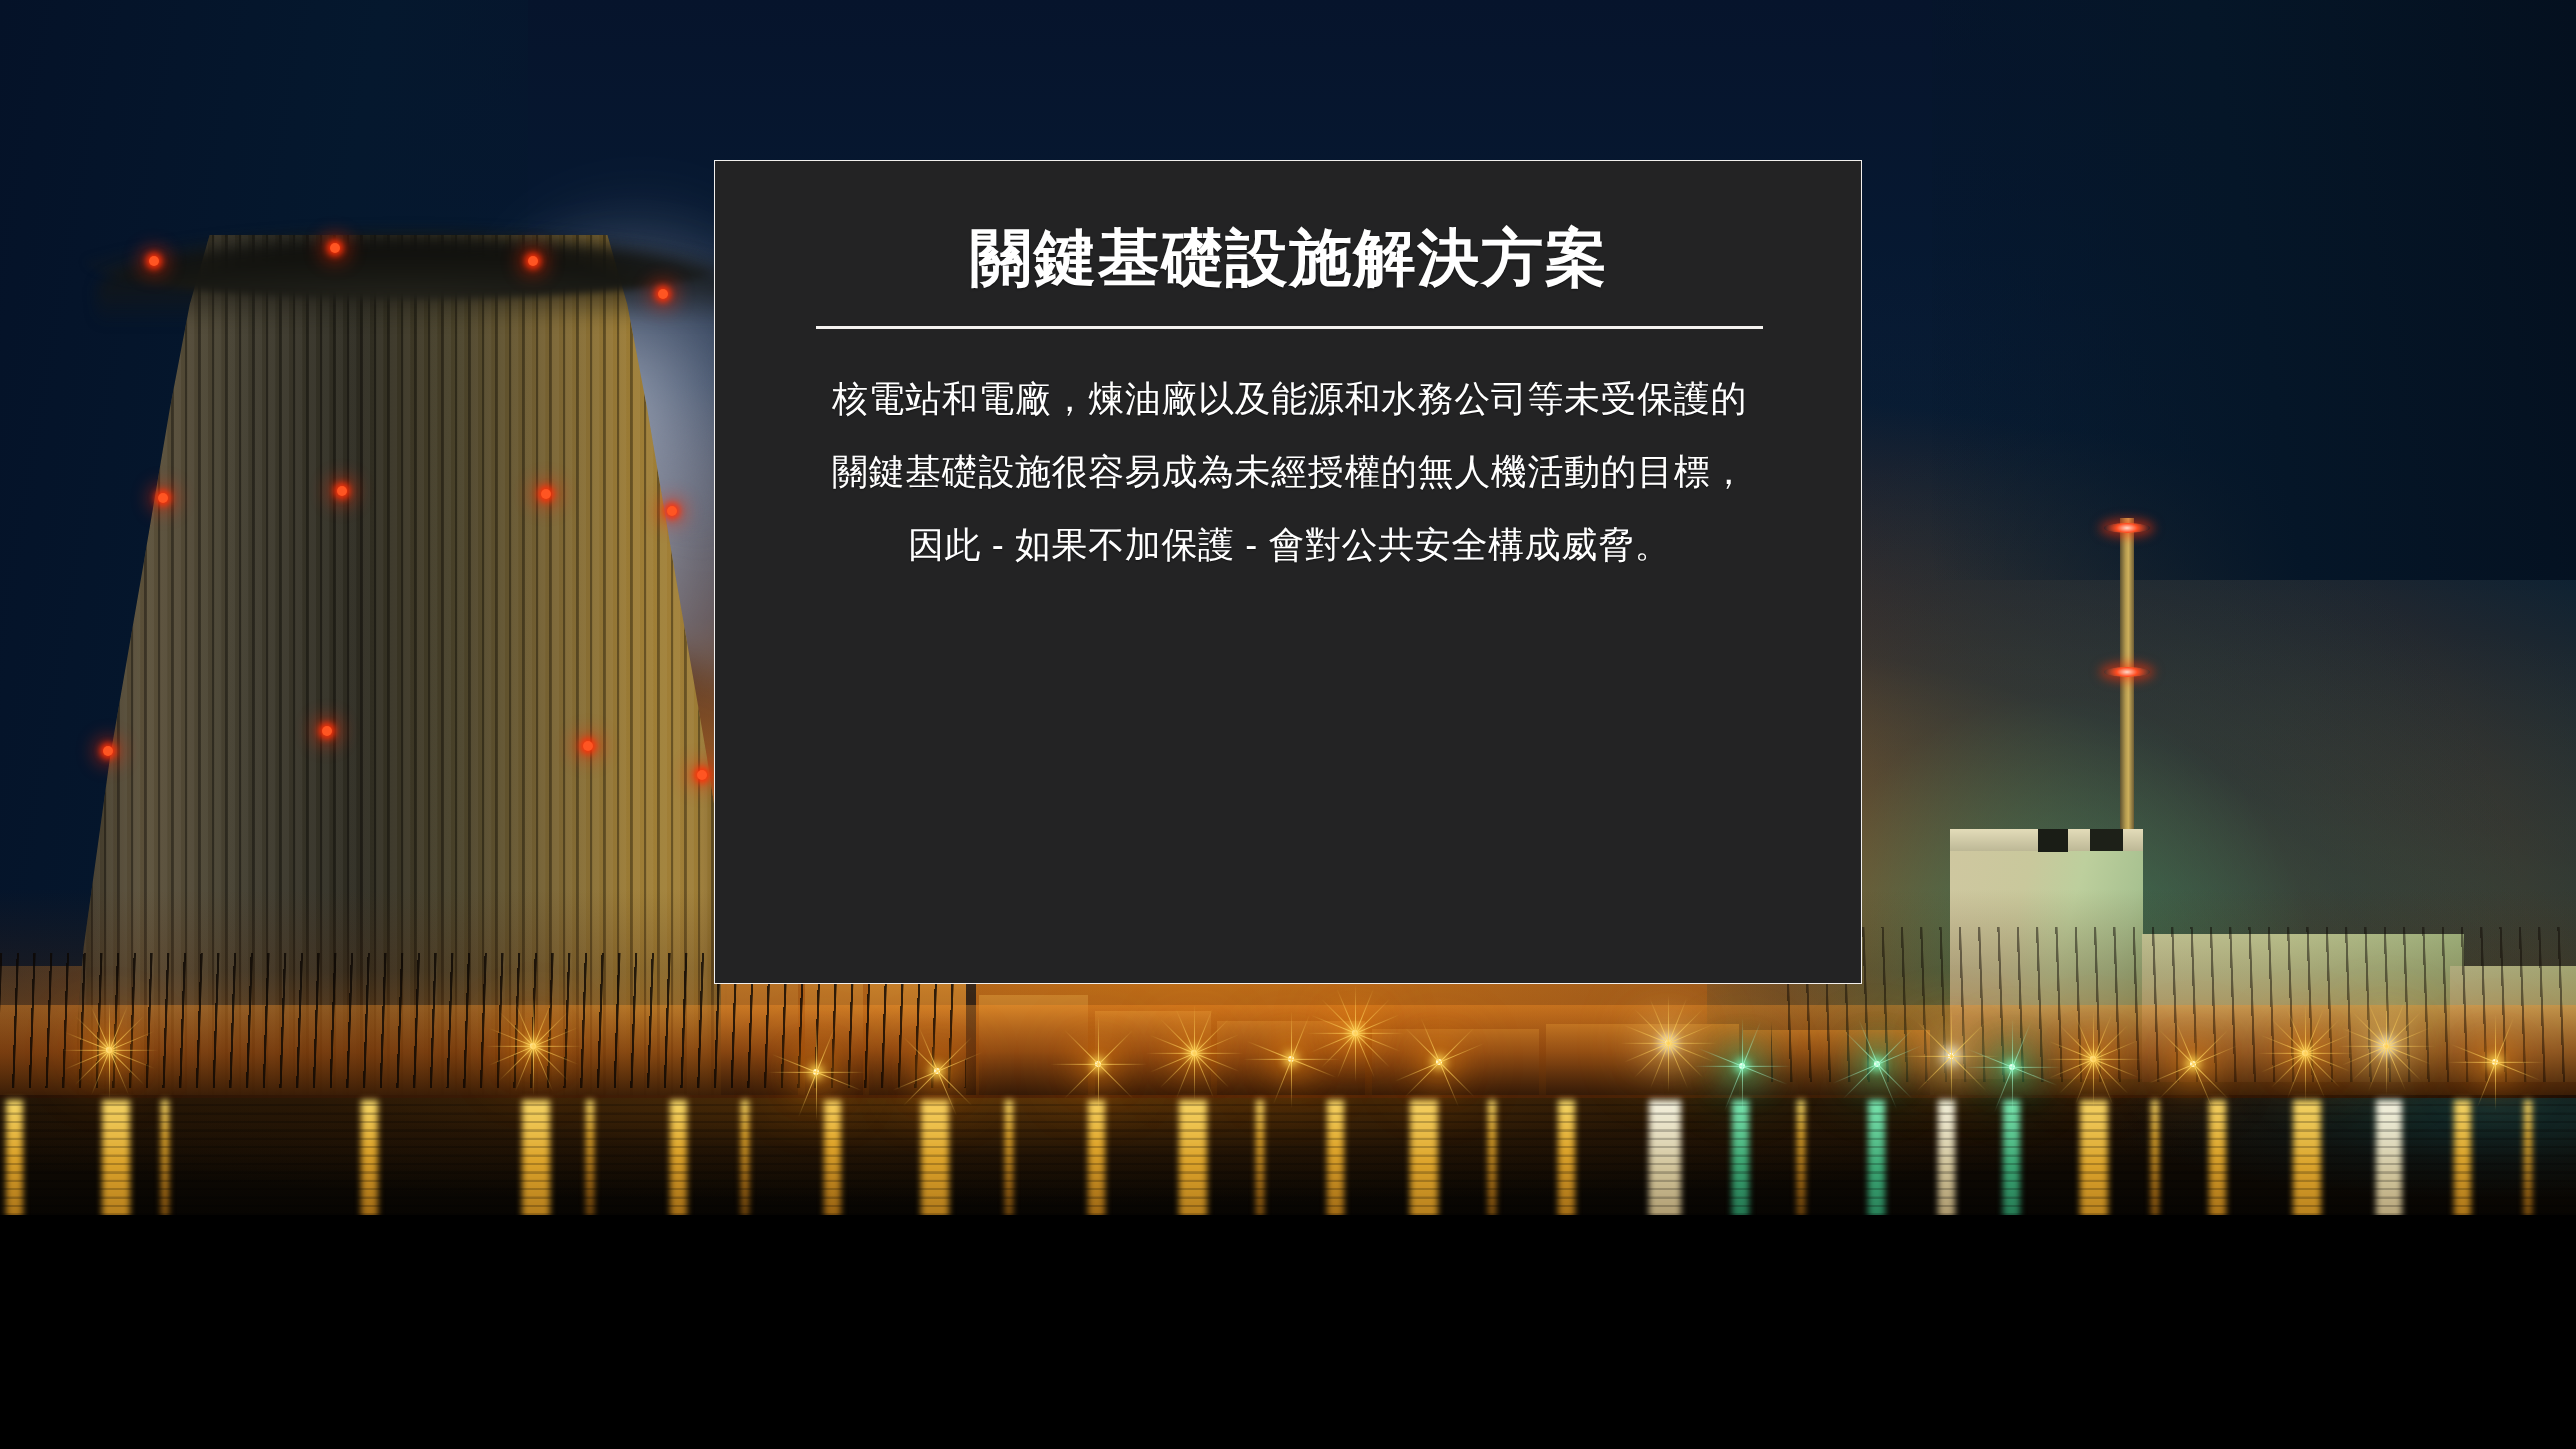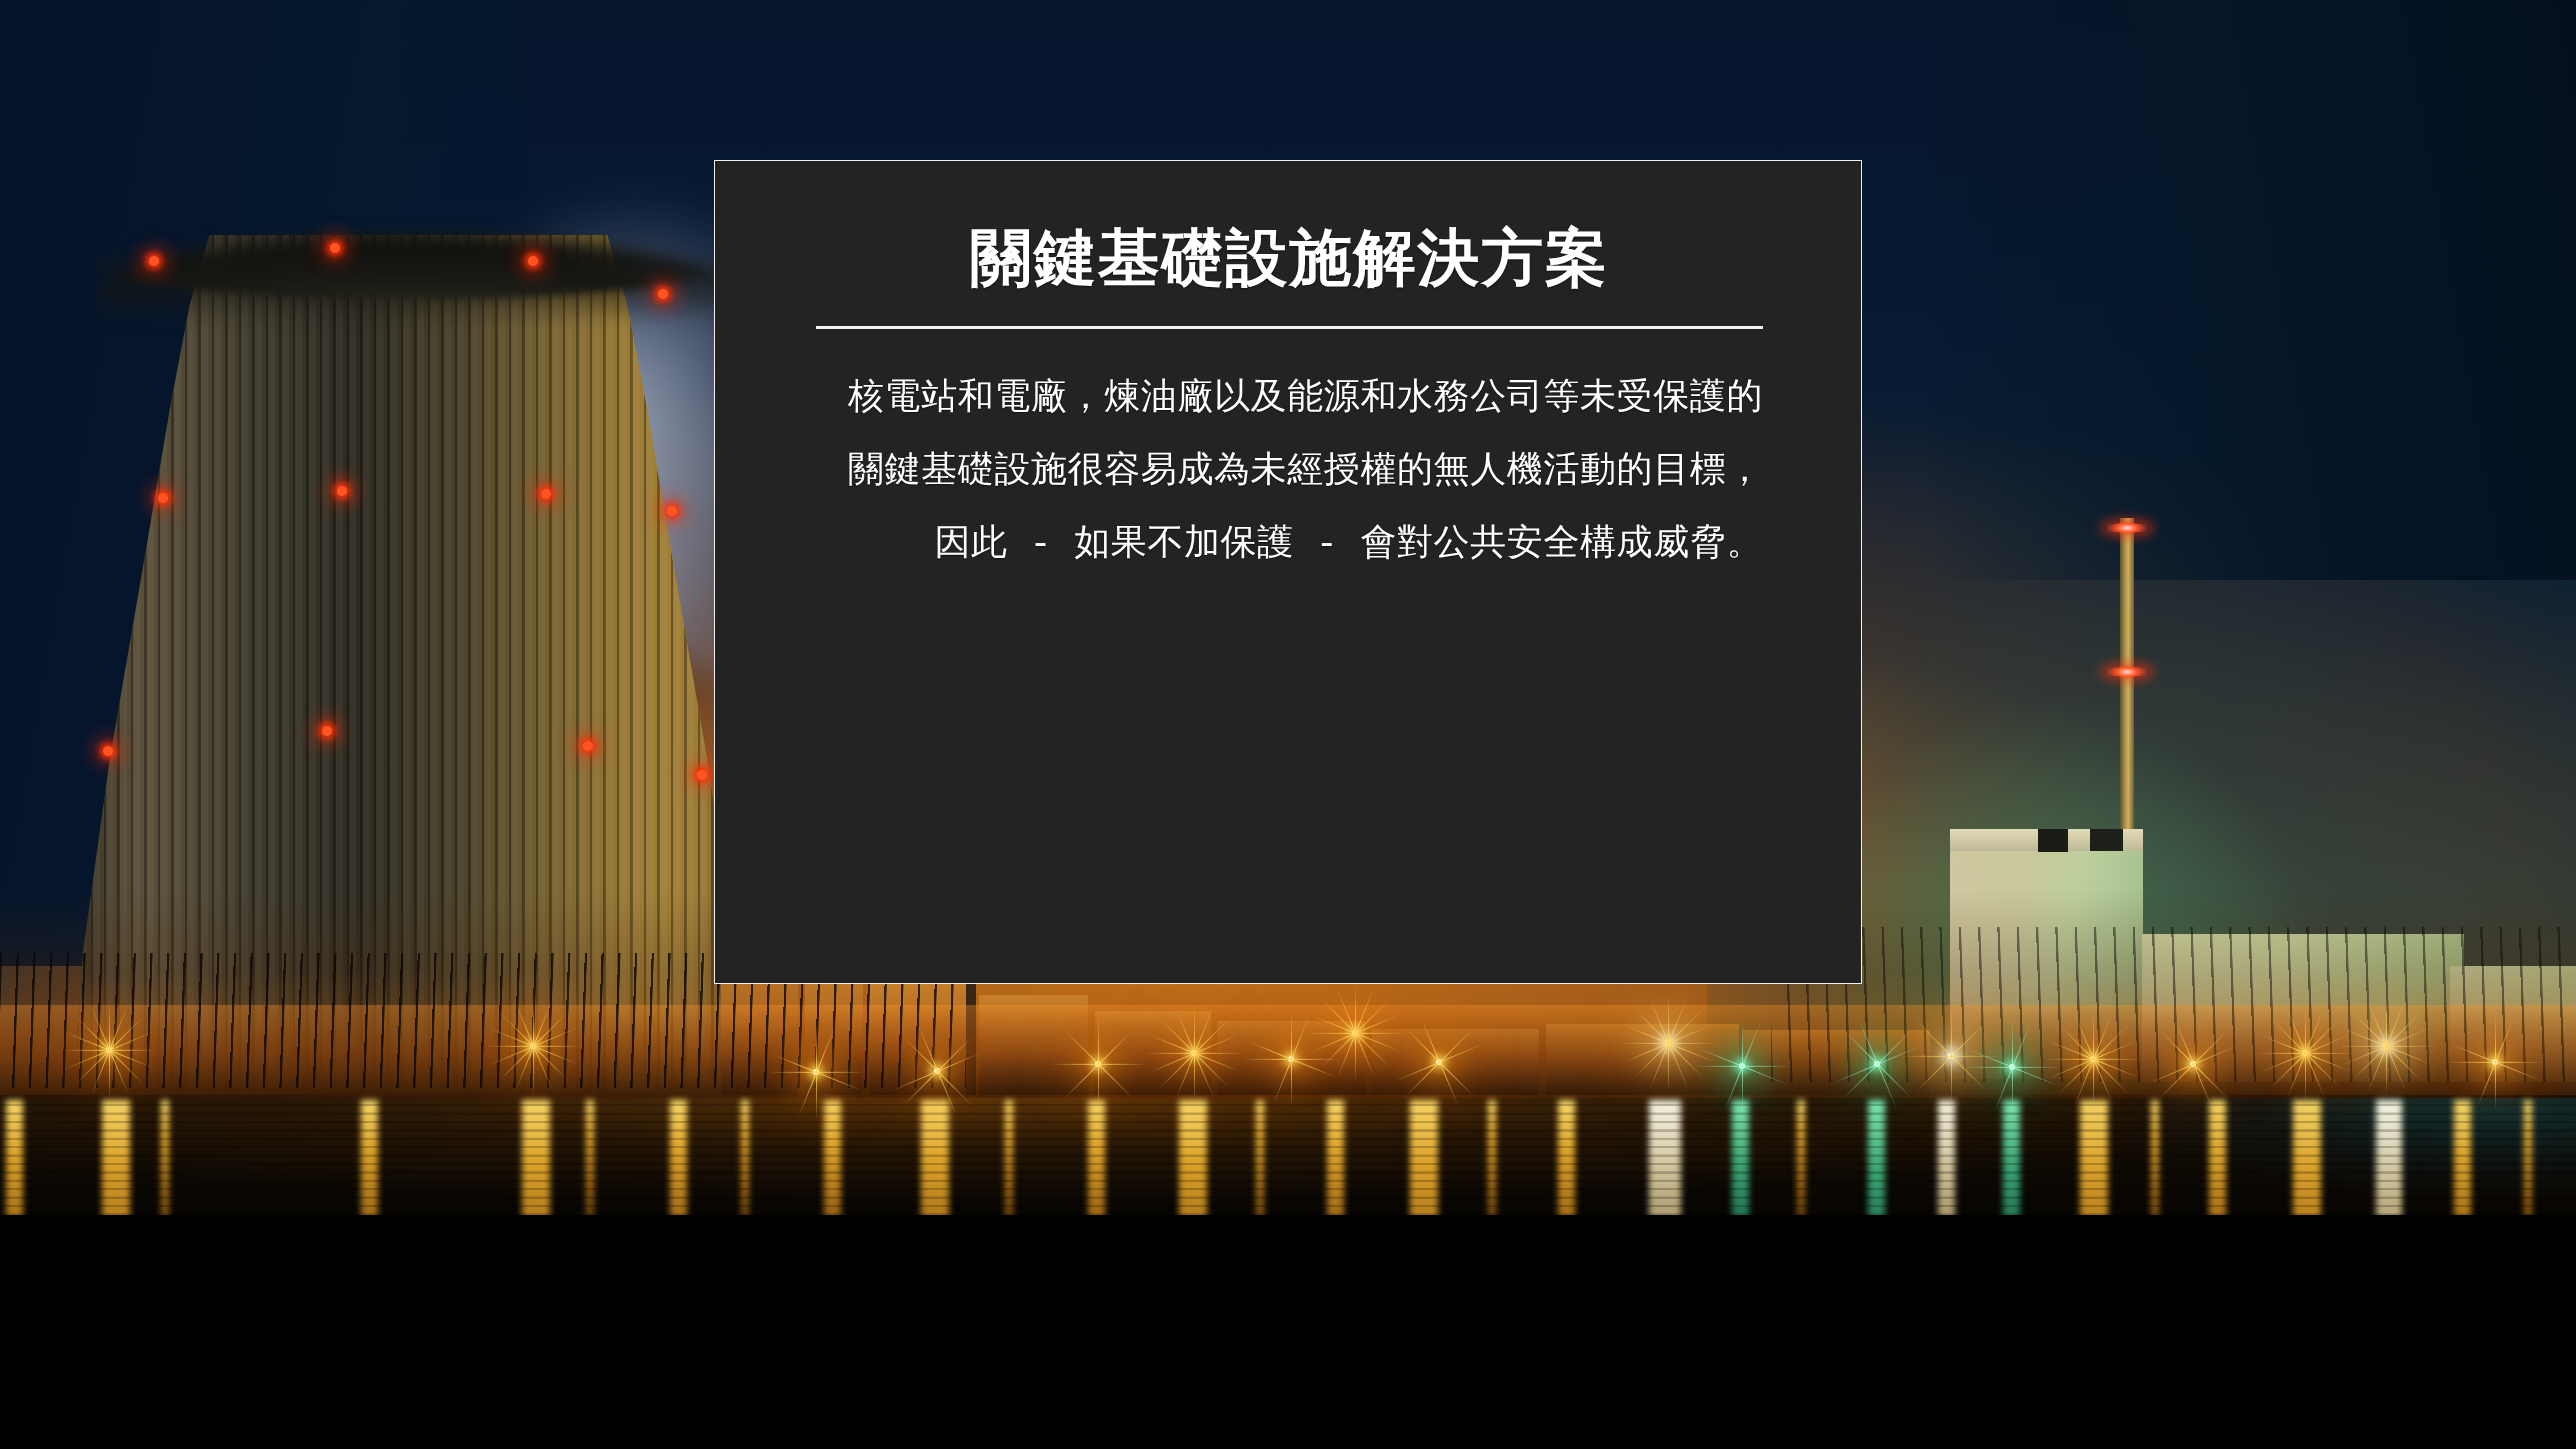--- a/index.html
+++ b/index.html
@@ -330,23 +330,22 @@
     margin: 33px 0 0 0;
     width: 947px;
   }
   .card-body {
     color: #ffffff;
     font-size: 36px;
     line-height: 73px;
     margin: 33px 0 0 0;
     letter-spacing: 0.6px;
     font-weight: 400;
-    text-align: right;
+    text-align: center;
     text-shadow: 0 0.6px 1.3px rgba(0,0,0,0.5);
-    font-family: Liberation Mono, monospace;
   }
 </style>
 </head>
 <body>
 
 <div id="stage">
 
   <div class="photo">
 
     <div class="sky"></div>

